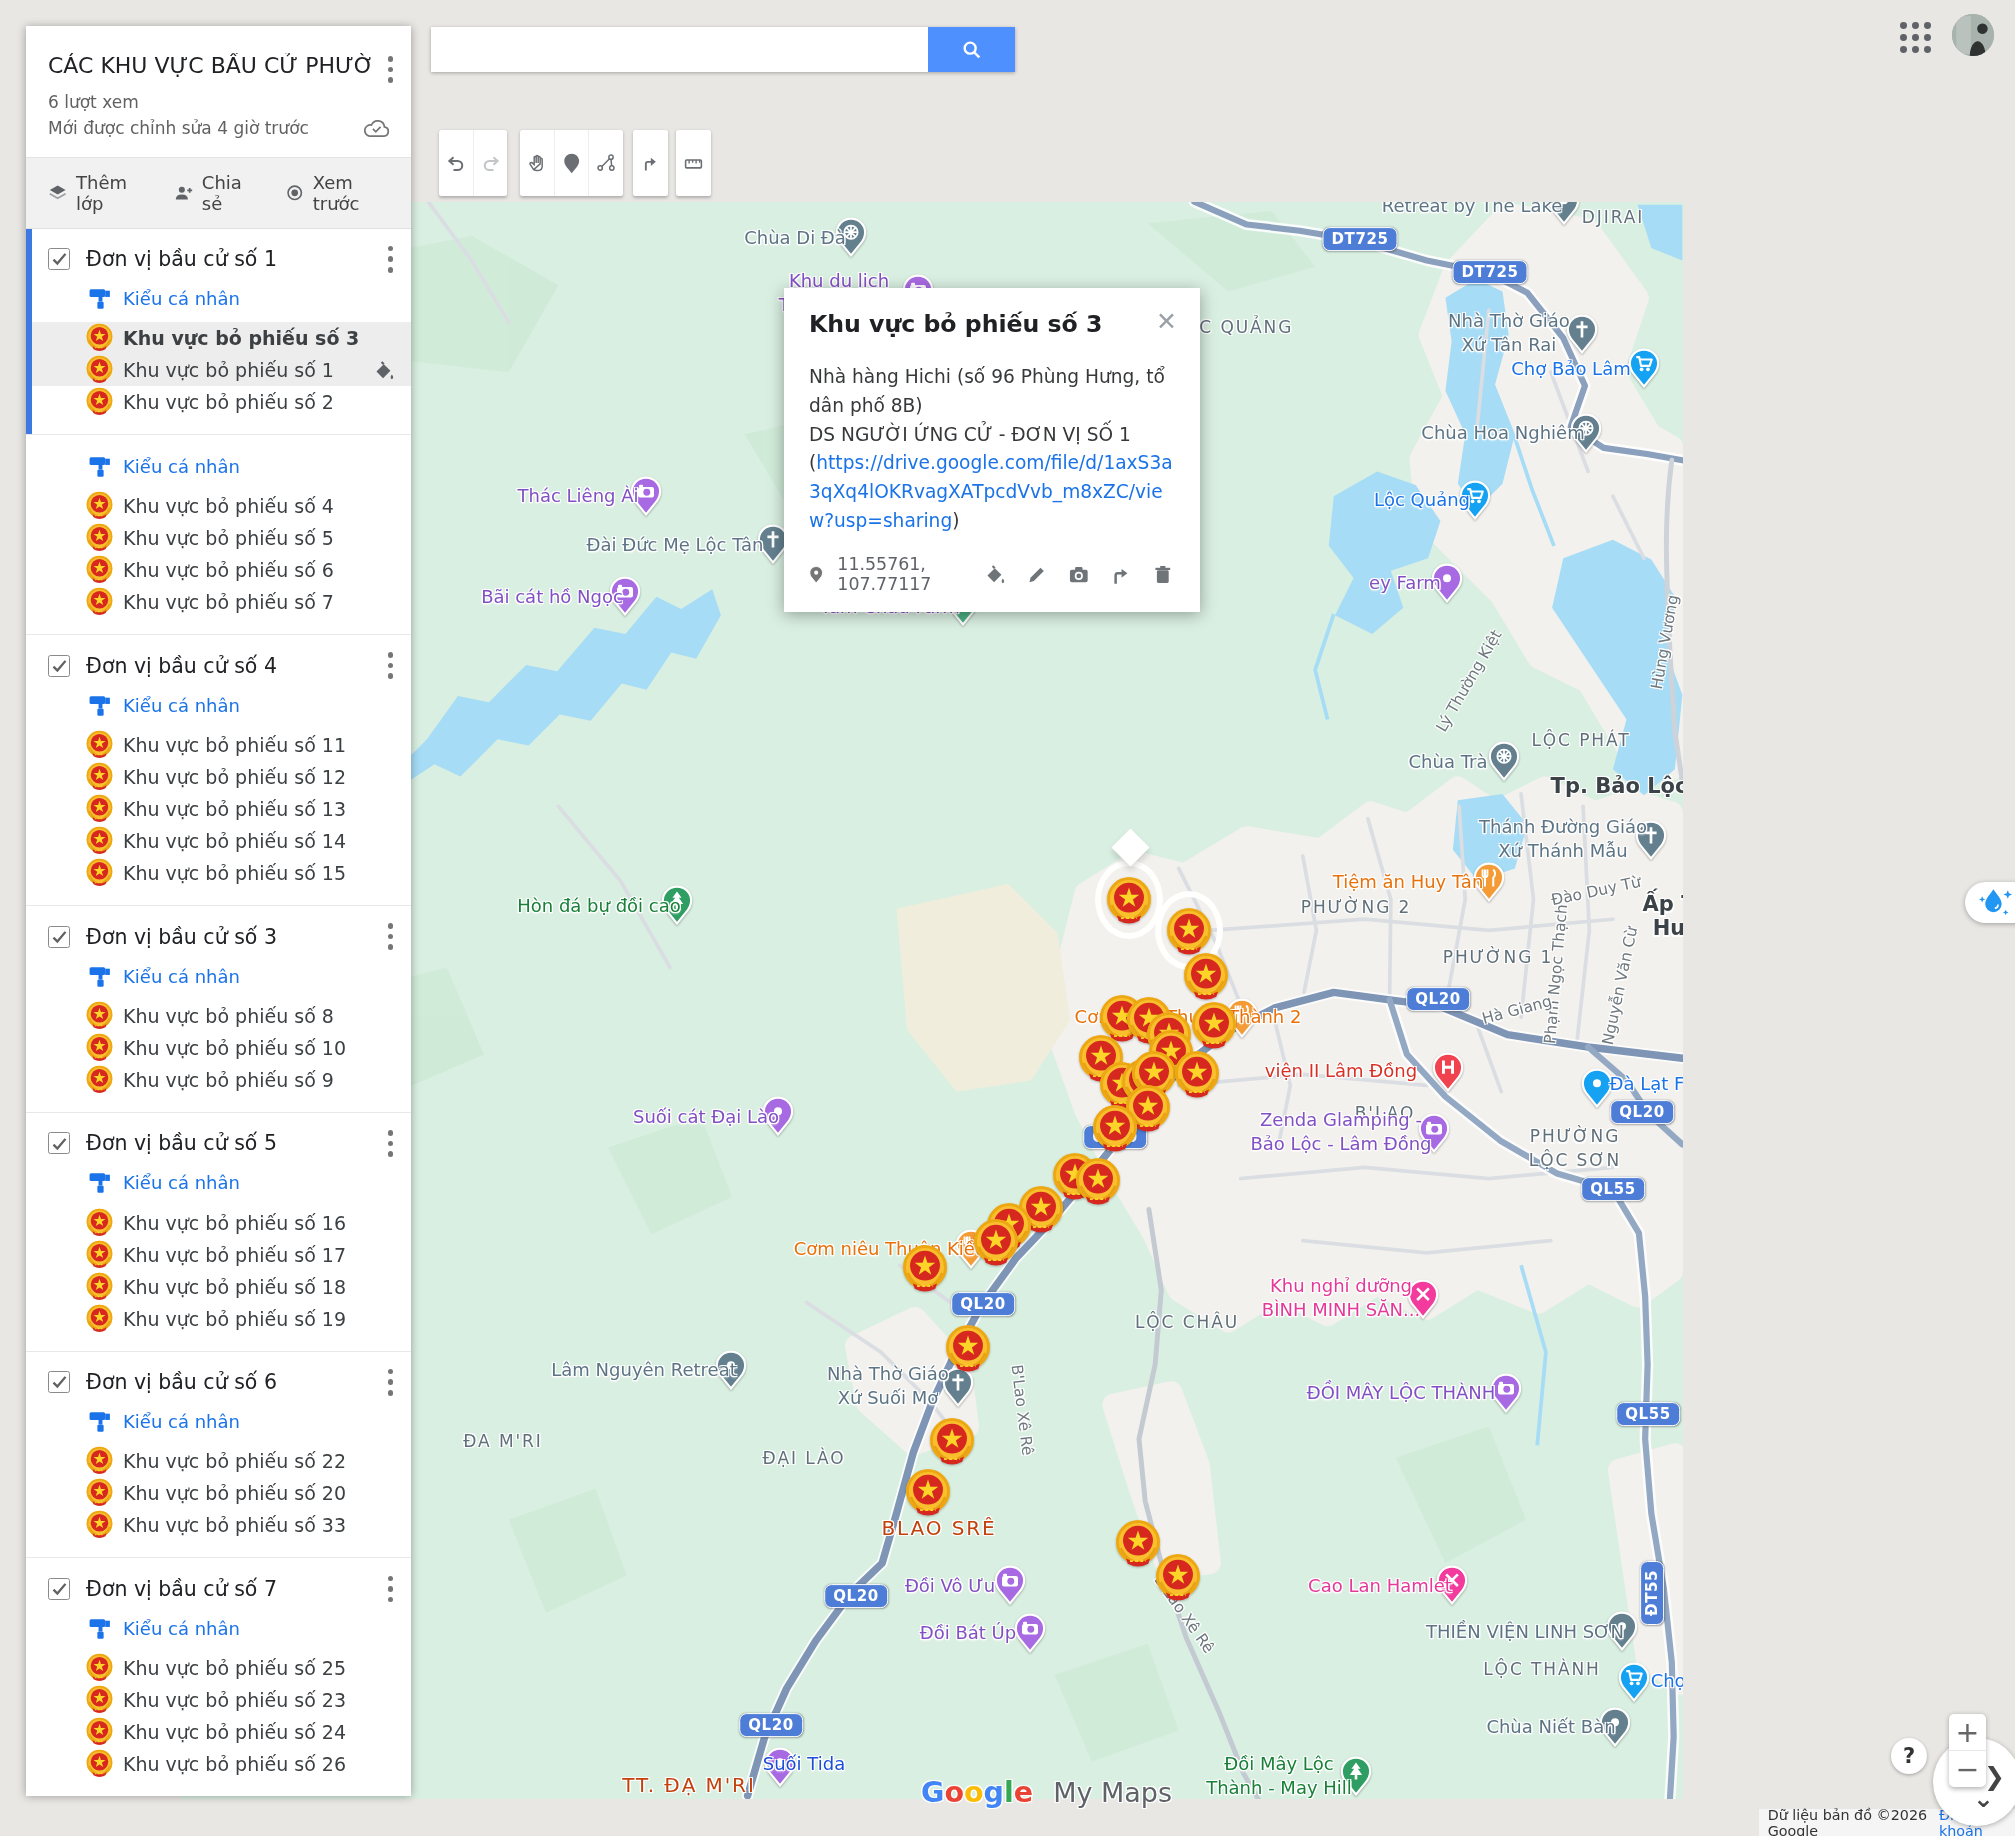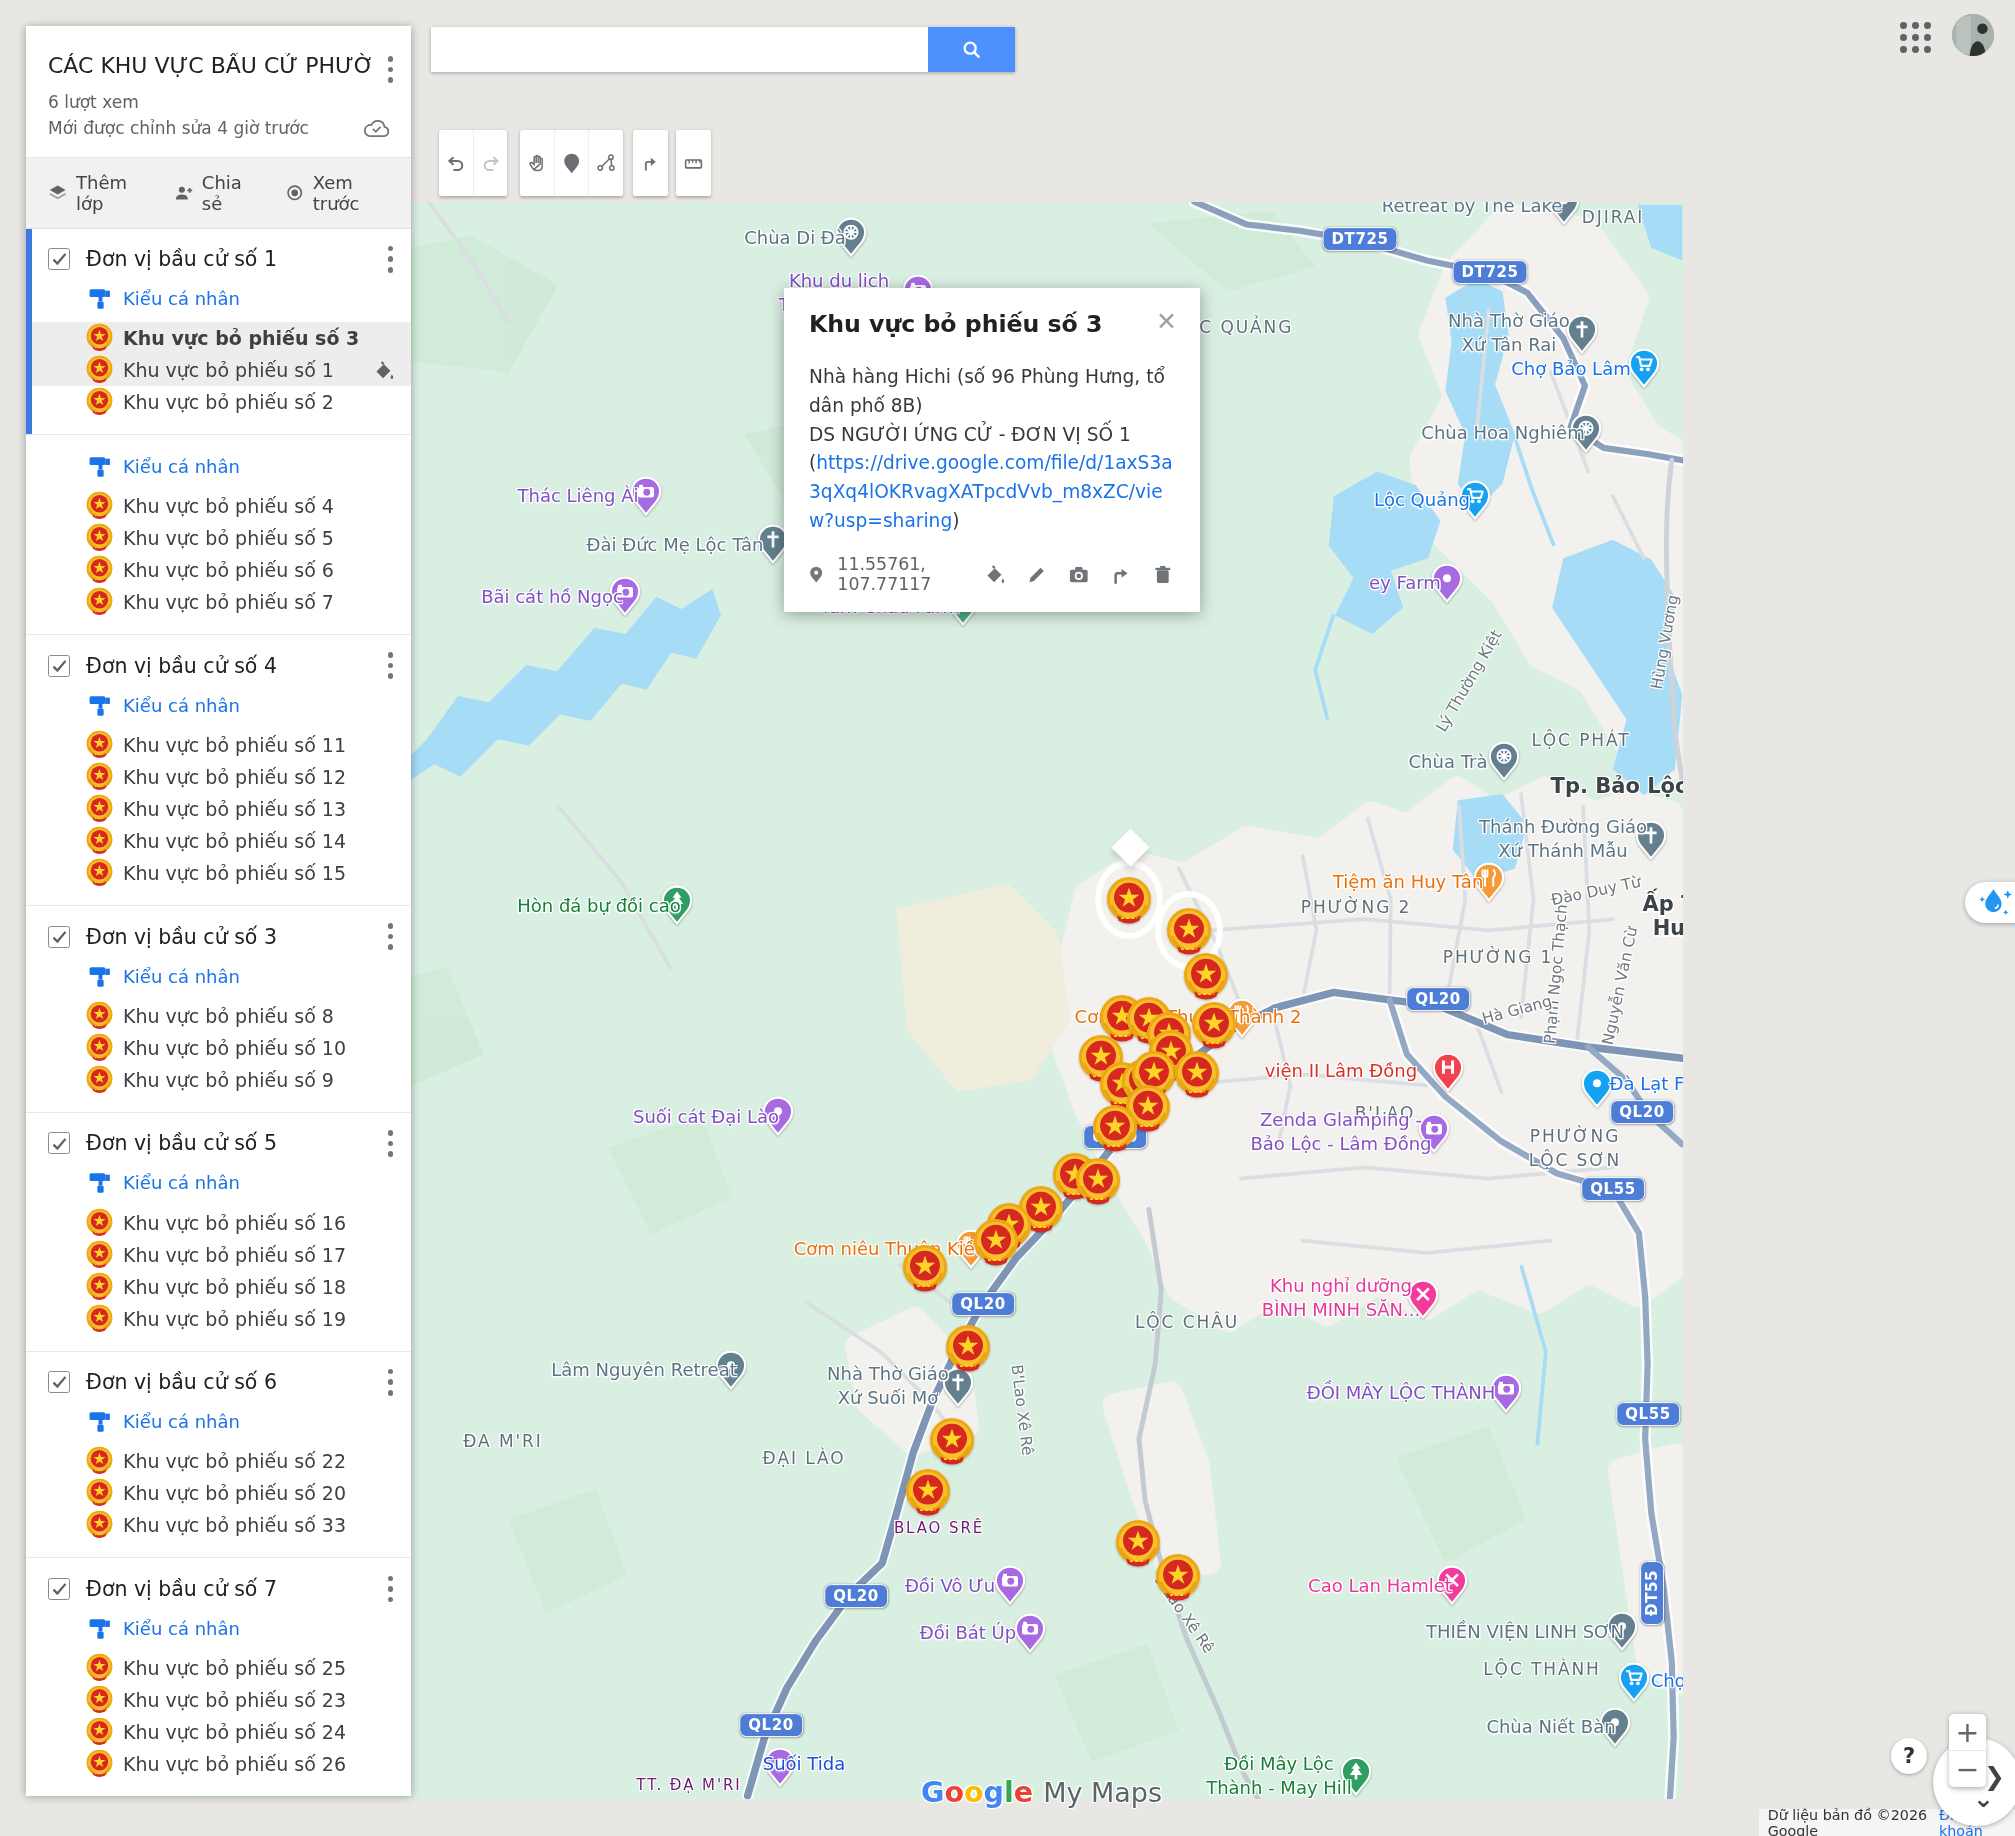--- a/index.html
+++ b/index.html
@@ -13,21 +13,21 @@
   #terrain  { position:absolute; left:0; top:0; }
 
   .road-badge { position:absolute; transform:translate(-50%,-50%); background:#4d7dd7; color:#fff;
     font-size:15px; font-weight:bold; padding:1.9px 8px; border:1.9px solid #fff; border-radius:7.4px;
     box-shadow:0 0.6px 1.9px rgba(0,0,0,.35); white-space:nowrap; letter-spacing:0.6px; }
   .street-label { position:absolute; transform:translate(-50%,-50%); font-size:15.5px; color:#6e787e; white-space:nowrap;
     text-shadow:-1.2px -1.2px 0 #fff,1.2px -1.2px 0 #fff,-1.2px 1.2px 0 #fff,1.2px 1.2px 0 #fff; }
   .area-label { position:absolute; transform:translate(-50%,-50%); font-size:17px; font-weight:500; letter-spacing:1.9px;
     color:#60707a; text-align:center; white-space:nowrap; line-height:23.6px;
     text-shadow:-1.2px -1.2px 0 #fff,1.2px -1.2px 0 #fff,-1.2px 1.2px 0 #fff,1.2px 1.2px 0 #fff; }
-  .area-label.dark { color:#701a75; font-size:15px; }
+  .area-label.dark { color:#c2410c; font-size:20px; }
   .area-label.big  { color:#3b4348; font-size:21px; font-weight:bold; letter-spacing:0; }
   .poi-label { position:absolute; transform:translate(-50%,-50%); font-size:18px; font-weight:500; text-align:center;
     line-height:24px; white-space:nowrap;
     text-shadow:-1.2px -1.2px 0 #fff,1.2px -1.2px 0 #fff,-1.2px 1.2px 0 #fff,1.2px 1.2px 0 #fff,0 1.9px 1.9px rgba(255,255,255,.8); }
   .pin { position:absolute; width:32px; height:40px; filter:drop-shadow(0 1.9px 1.2px rgba(0,0,0,.3)); }
   .marker { position:absolute; width:46px; height:51px; filter:drop-shadow(0 1.2px 1.2px rgba(0,0,0,.25)); }
   .hl-ring { position:absolute; width:68px; height:79px; border:6.2px solid #fff; border-radius:50%; opacity:.95; }
 
   
   .popup { position:absolute; left:784px; top:288px; width:416px; background:#fff;
@@ -95,21 +95,21 @@
   .zoom-box { position:absolute; left:1949px; top:1714px; width:37px; height:73px; background:#fff; border-radius:5px;
       box-shadow:0 1.2px 5px rgba(0,0,0,.3); display:flex; flex-direction:column; }
   .zoom-box div { flex:1; display:flex; align-items:center; justify-content:center; font-size:28.5px; color:#666; cursor:pointer; }
   .zoom-box div:first-child { border-bottom:1.2px solid #e8e8e8; }
   .help-bubble { position:absolute; left:1891px; top:1738px; width:36px; height:36px; background:#fff; border-radius:50%;
       box-shadow:0 1.2px 3.7px rgba(0,0,0,.3); display:flex; align-items:center; justify-content:center;
       font-size:21px; font-weight:bold; color:#333; cursor:pointer; }
   .help-bubble::after { content:""; position:absolute; left:3.7px; bottom:-3.7px; width:0; height:0;
       border:7.4px solid transparent; border-top-color:#fff; transform:rotate(30deg); }
 
-  .watermark { position:absolute; left:921px; top:1776px; display:flex; align-items:baseline; gap:10px;
+  .watermark { position:absolute; left:921px; top:1776px; display:flex; align-items:baseline; gap:20px;
       font-size:28.5px; font-weight:bold; text-shadow:-1.2px -1.2px 0 #fff,1.2px -1.2px 0 #fff,-1.2px 1.2px 0 #fff,1.2px 1.2px 0 #fff; }
   .watermark .mm { color:#5f6368; font-weight:normal; font-size:27px; }
   .attrib { position:absolute; left:1759px; top:1809px; width:256px; height:27px; background:#f5f5f5ee;
       display:flex; align-items:center; justify-content:space-between; padding:0 11px 0 8.7px; font-size:14.3px; color:#333; }
   .attrib .terms { color:#1a73e8; cursor:pointer; }
 </style>
 </head>
 <body>
 
 <svg width="0" height="0" style="position:absolute">

